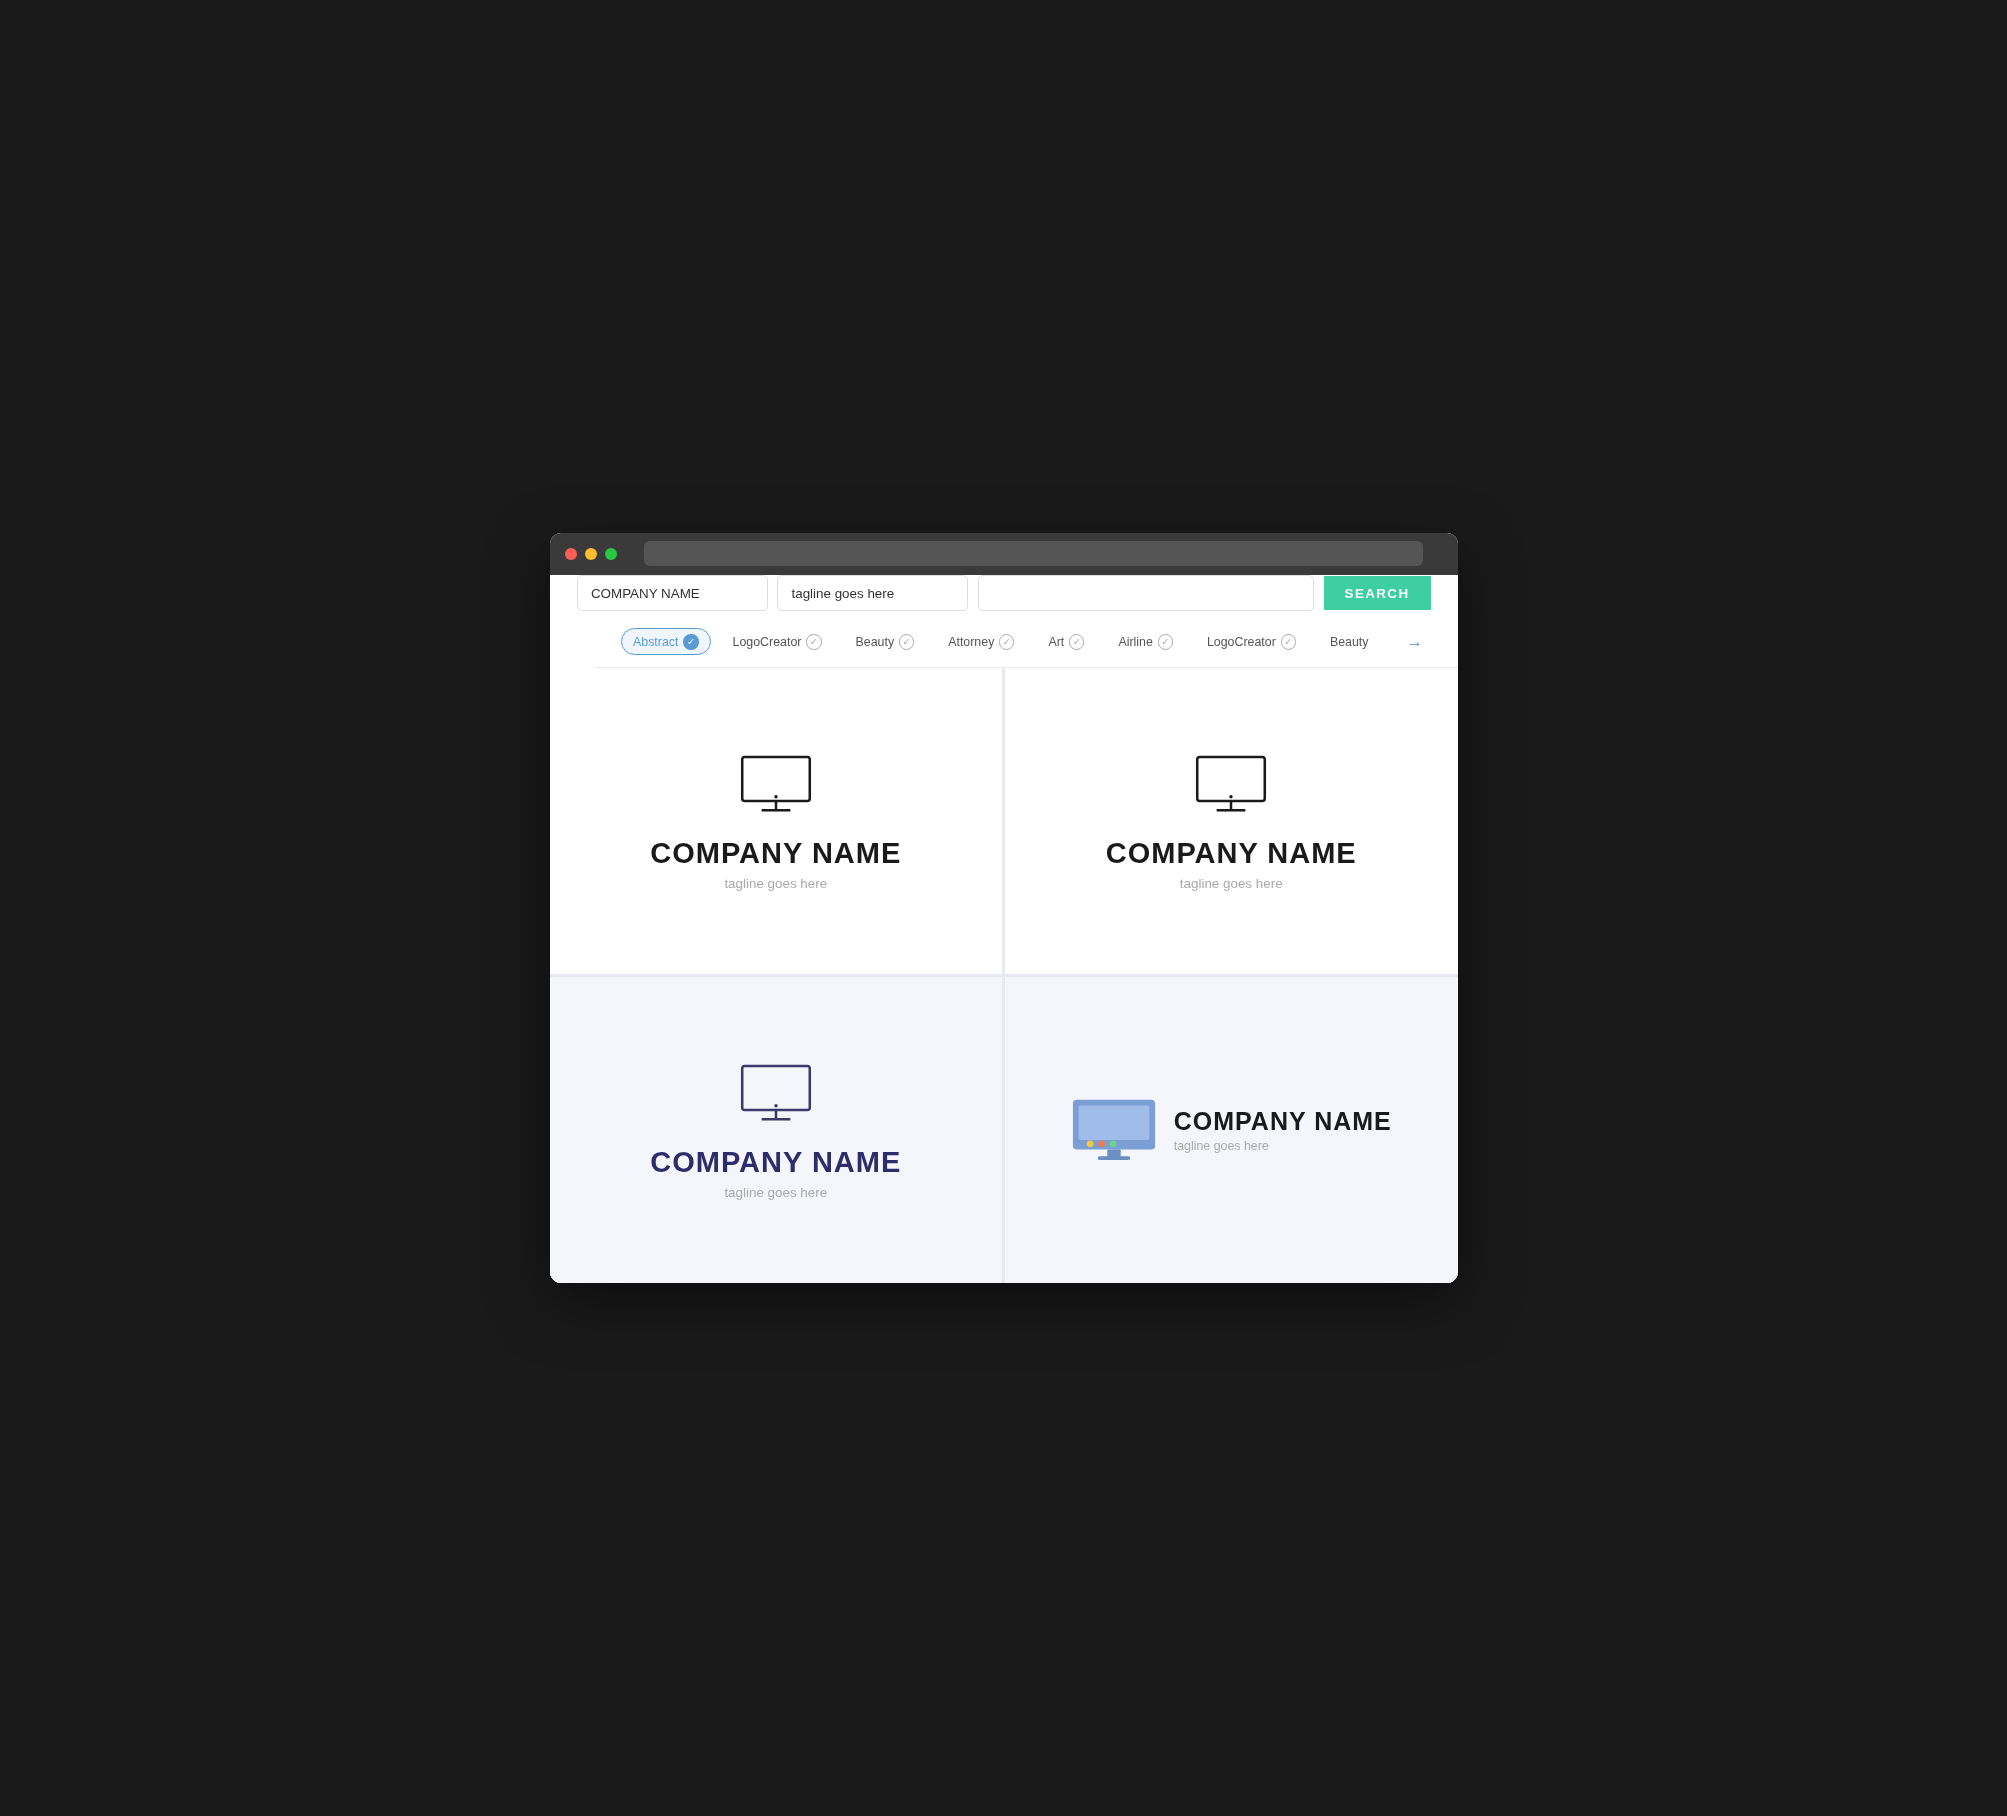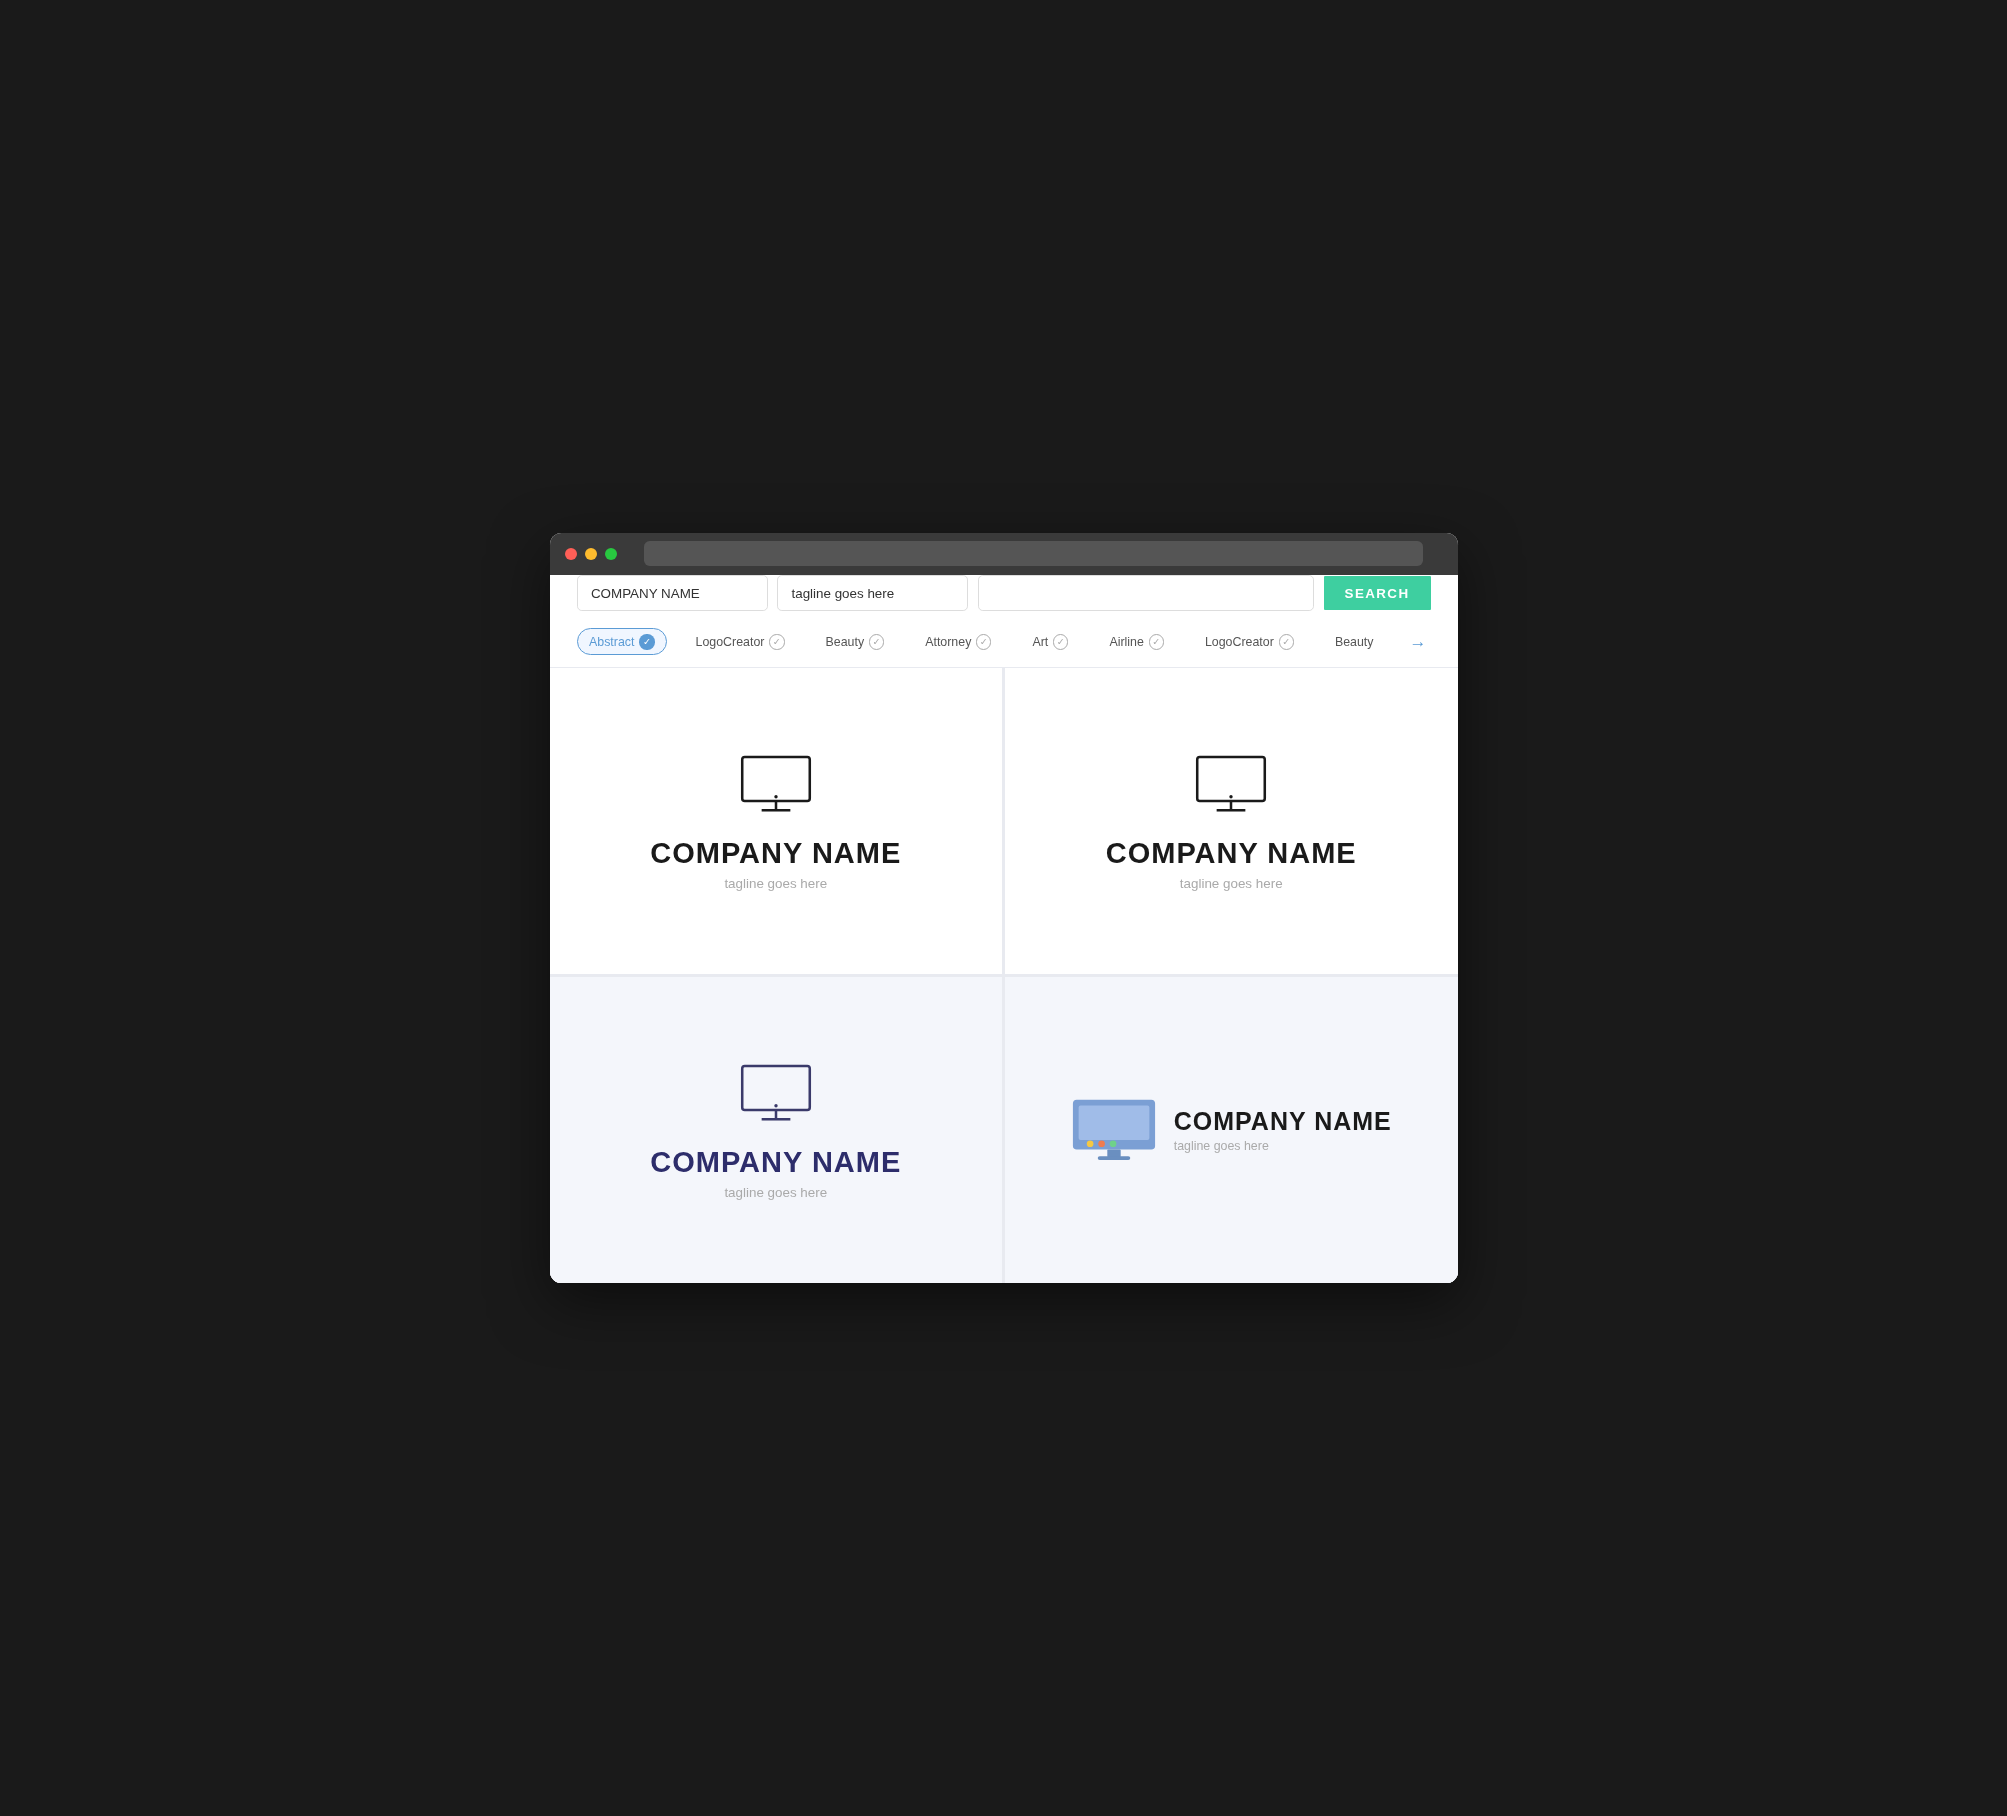--- a/index.html
+++ b/index.html
@@ -91,24 +91,25 @@
       font-weight: 700;
       letter-spacing: 1.4px;
       cursor: pointer;
       white-space: nowrap;
     }
 
     .category-bar {
       display: flex;
       align-items: center;
       padding: 0 27px 0;
-      gap: 16px;
+      gap: 9px;
       border-bottom: 1.4px solid #e8eaf0;
       padding-bottom: 11.5px;
       overflow: hidden;
+      margin-left: 44px;
     }
 
     .category-chip {
       display: flex;
       align-items: center;
       gap: 4.8px;
       padding: 4.8px 11.5px;
       border-radius: 19px;
       font-size: 12.4px;
       color: #555;

